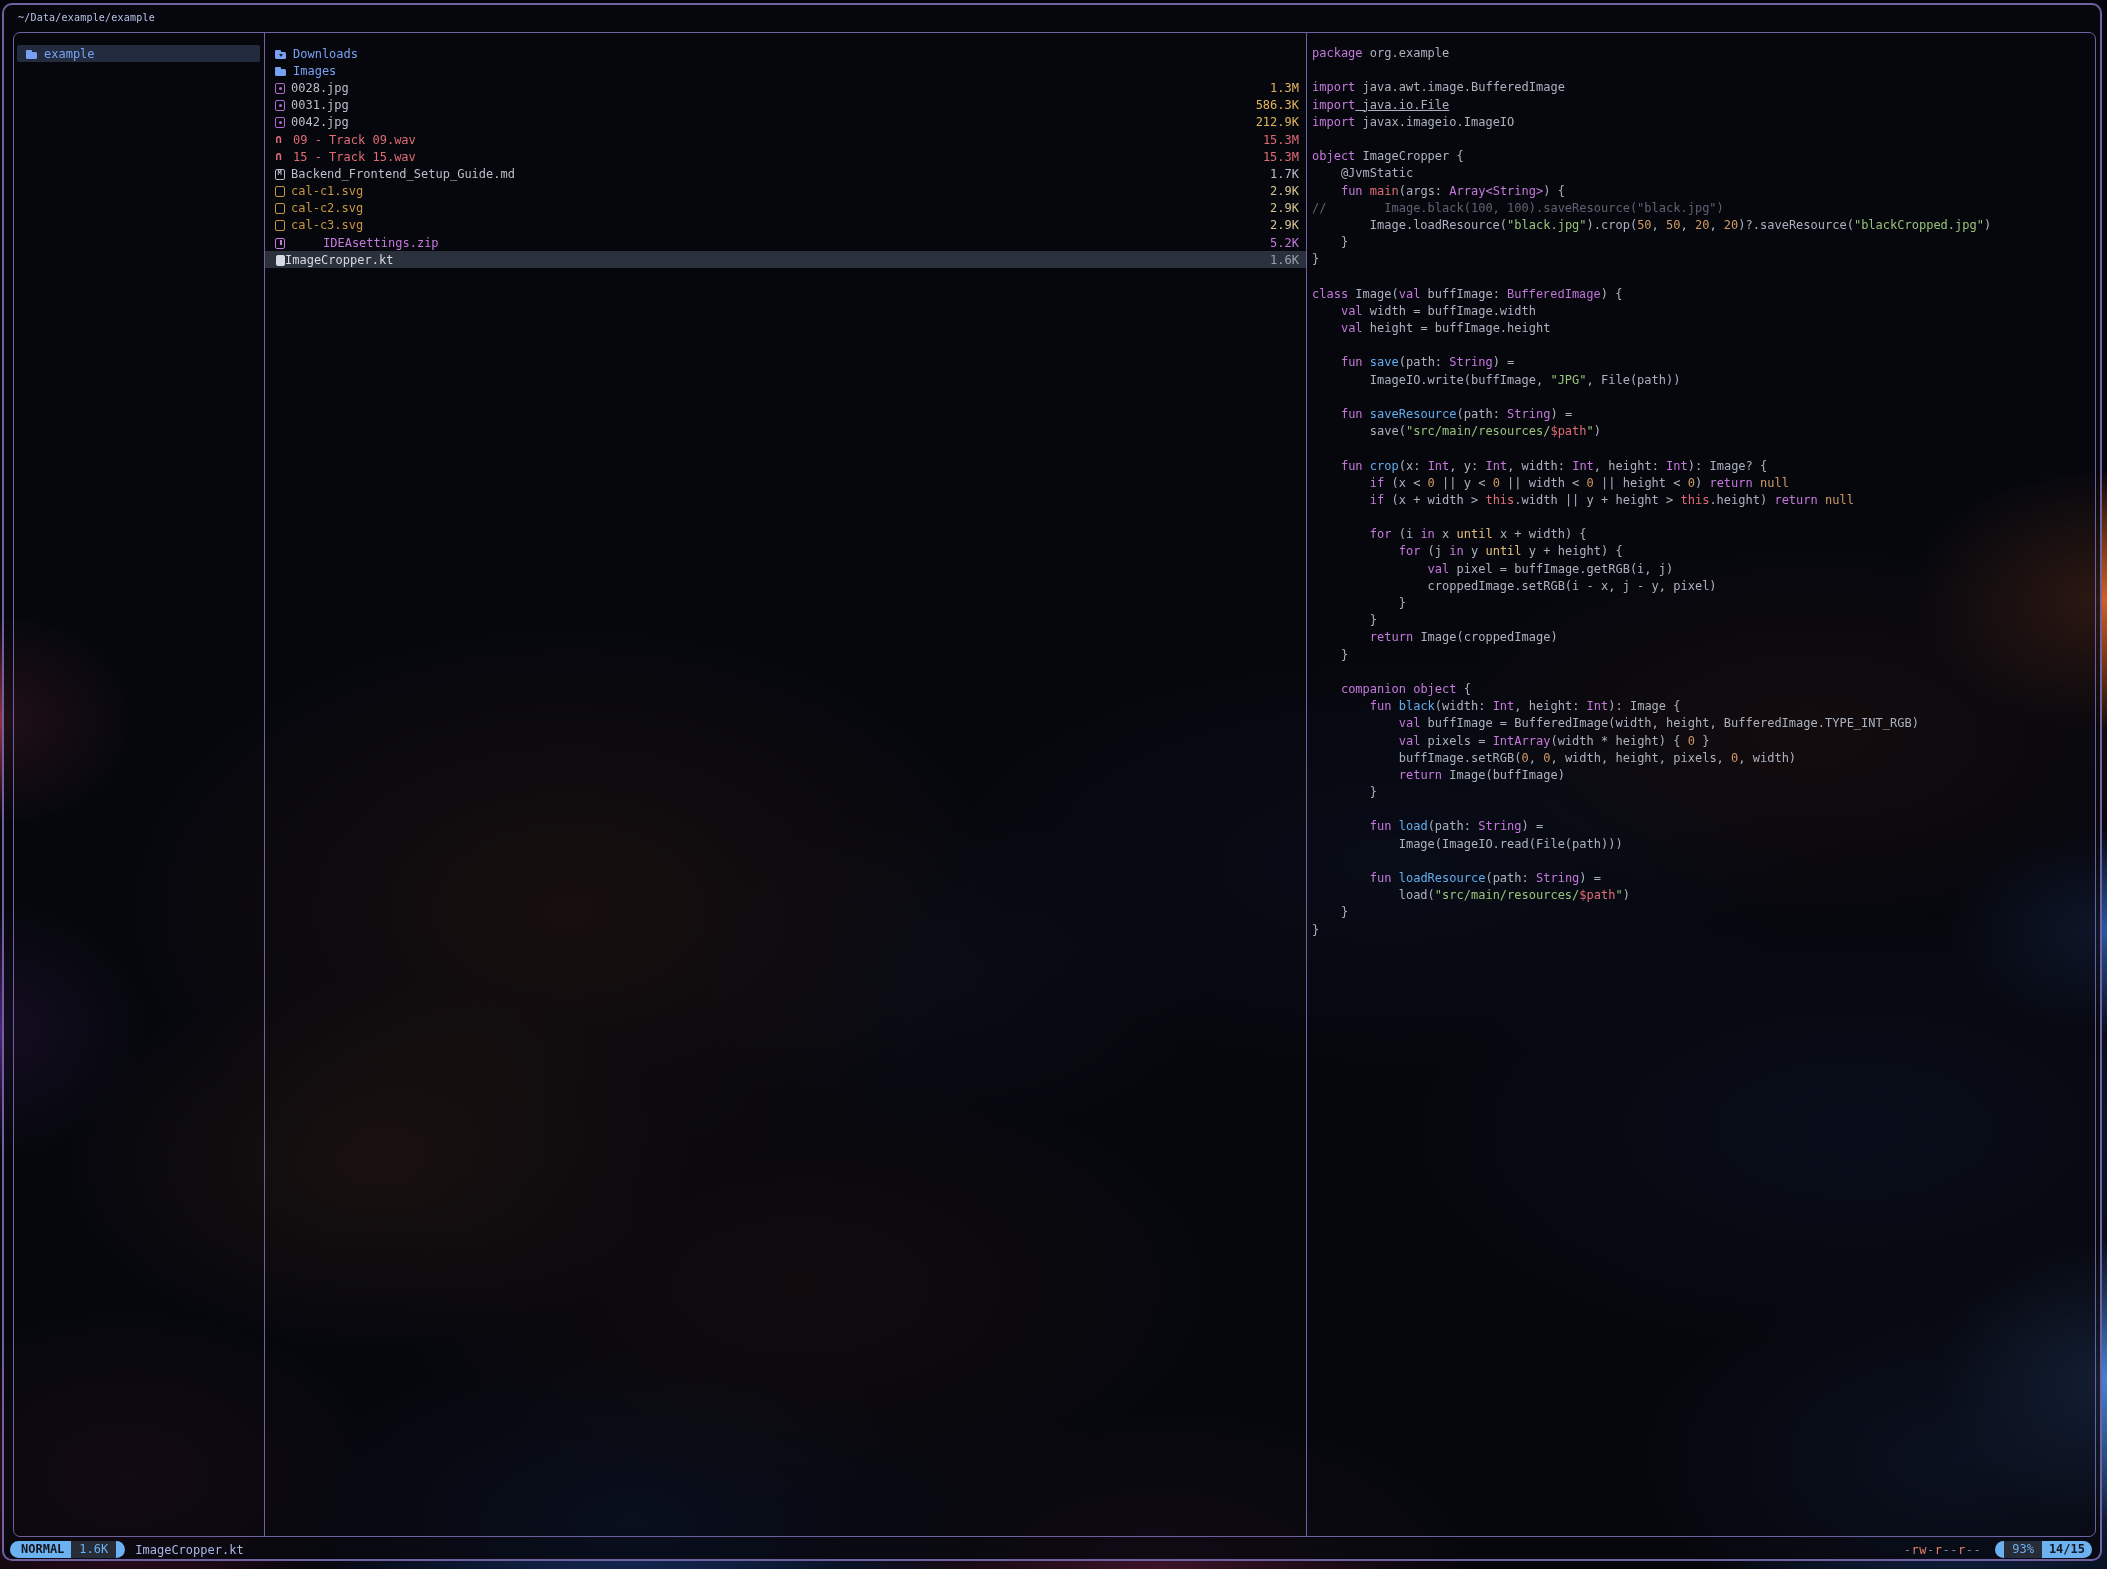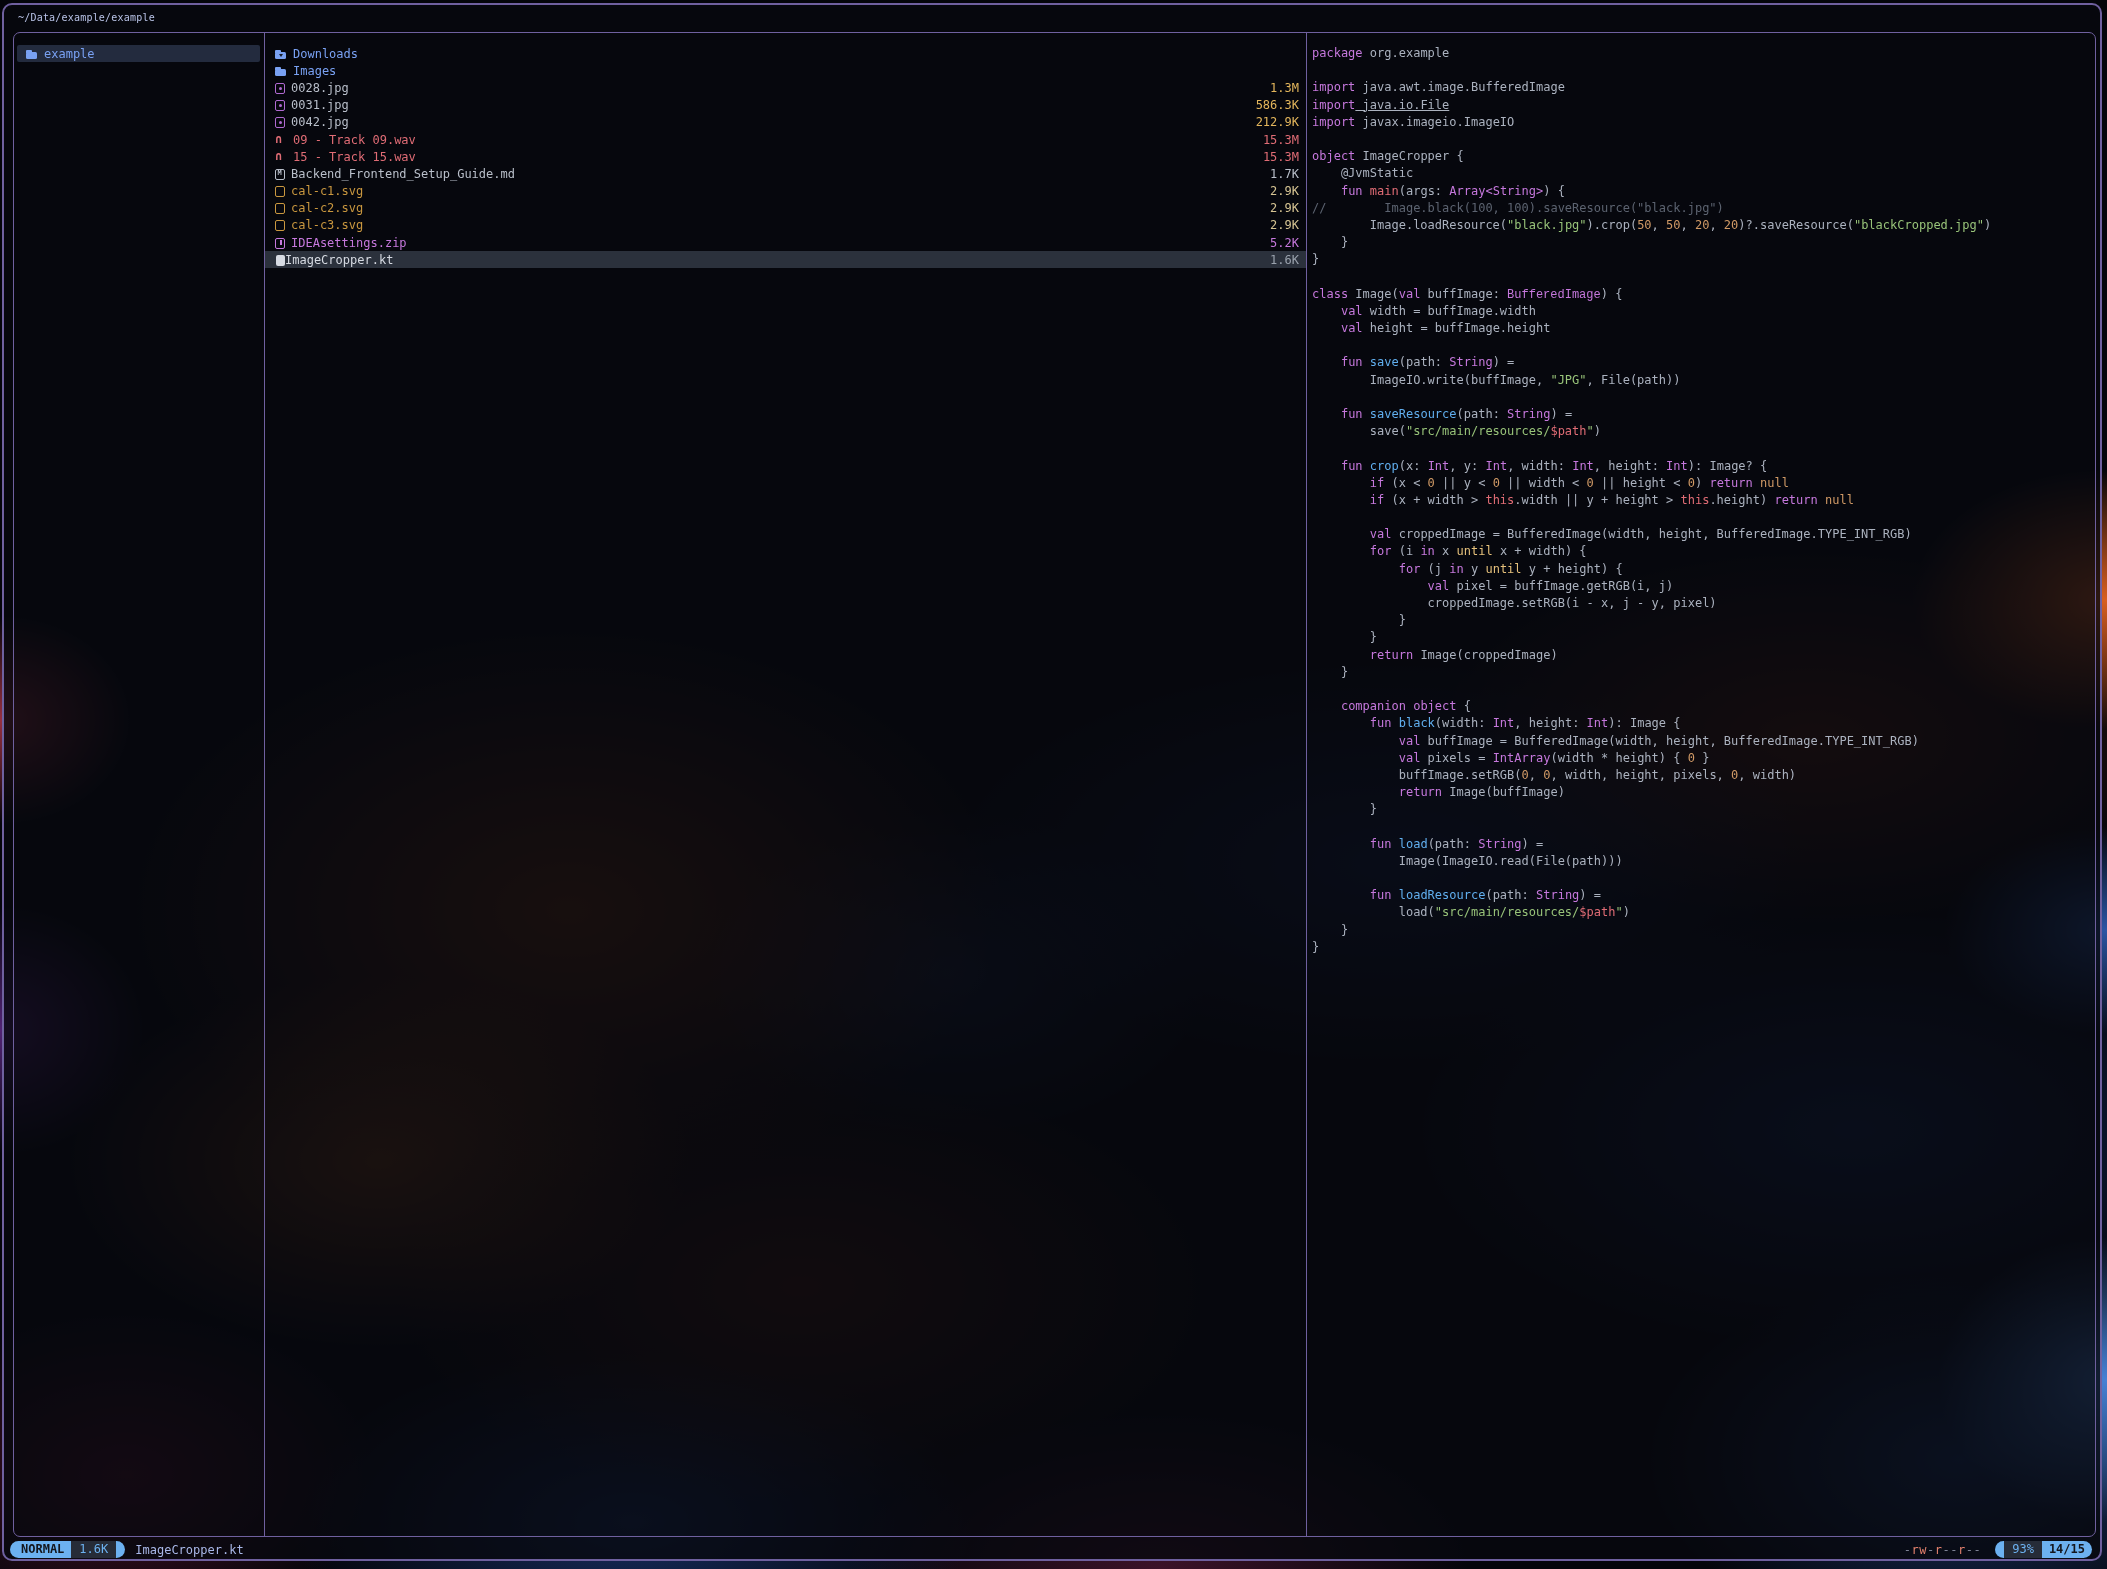--- a/index.html
+++ b/index.html
@@ -182,21 +182,21 @@
             <span class="fname" style="color: rgb(201, 151, 63);">cal-c2.svg</span>
             <span class="fsize" style="color: rgb(214, 196, 147);">2.9K</span>
           </div>
           <div class="frow">
             <span class="ficon vector-icon" style="color: rgb(201, 151, 63);"></span>
             <span class="fname" style="color: rgb(201, 151, 63);">cal-c3.svg</span>
             <span class="fsize" style="color: rgb(214, 196, 147);">2.9K</span>
           </div>
           <div class="frow">
             <span class="ficon archive-icon" style="color: rgb(198, 120, 221);"></span>
-            <span class="fname" style="color: rgb(198, 120, 221);">IDEAsettings.zip</span>
+            <span class="fname" style="color: rgb(198, 120, 221); margin-left: 32px;">IDEAsettings.zip</span>
             <span class="fsize" style="color: rgb(198, 120, 221);">5.2K</span>
           </div>
           <div class="frow sel">
             <span class="ficon code-file-icon" style="color: rgb(214, 218, 226);"></span>
             <span class="fname" style="color: rgb(214, 218, 226);">ImageCropper.kt</span>
             <span class="fsize" style="color: rgb(154, 162, 173);">1.6K</span>
           </div>
         </div>
 
       <div class="code" id="code-lines">
@@ -221,21 +221,20 @@
           <div class="cline"><span style="color: rgb(171, 178, 191);">    </span><span style="color: rgb(198, 120, 221);">fun</span><span style="color: rgb(171, 178, 191);"> </span><span style="color: rgb(97, 175, 239);">save</span><span style="color: rgb(171, 178, 191);">(path: </span><span style="color: rgb(198, 120, 221);">String</span><span style="color: rgb(171, 178, 191);">) =</span></div>
           <div class="cline"><span style="color: rgb(171, 178, 191);">        ImageIO.write(buffImage, </span><span style="color: rgb(152, 195, 121);">"JPG"</span><span style="color: rgb(171, 178, 191);">, File(path))</span></div>
           <div class="cline">&nbsp;</div>
           <div class="cline"><span style="color: rgb(171, 178, 191);">    </span><span style="color: rgb(198, 120, 221);">fun</span><span style="color: rgb(171, 178, 191);"> </span><span style="color: rgb(97, 175, 239);">saveResource</span><span style="color: rgb(171, 178, 191);">(path: </span><span style="color: rgb(198, 120, 221);">String</span><span style="color: rgb(171, 178, 191);">) =</span></div>
           <div class="cline"><span style="color: rgb(171, 178, 191);">        save(</span><span style="color: rgb(152, 195, 121);">"src/main/resources/</span><span style="color: rgb(224, 108, 117);">$path</span><span style="color: rgb(152, 195, 121);">"</span><span style="color: rgb(171, 178, 191);">)</span></div>
           <div class="cline">&nbsp;</div>
           <div class="cline"><span style="color: rgb(171, 178, 191);">    </span><span style="color: rgb(198, 120, 221);">fun</span><span style="color: rgb(171, 178, 191);"> </span><span style="color: rgb(97, 175, 239);">crop</span><span style="color: rgb(171, 178, 191);">(x: </span><span style="color: rgb(198, 120, 221);">Int</span><span style="color: rgb(171, 178, 191);">, y: </span><span style="color: rgb(198, 120, 221);">Int</span><span style="color: rgb(171, 178, 191);">, width: </span><span style="color: rgb(198, 120, 221);">Int</span><span style="color: rgb(171, 178, 191);">, height: </span><span style="color: rgb(198, 120, 221);">Int</span><span style="color: rgb(171, 178, 191);">): Image? {</span></div>
           <div class="cline"><span style="color: rgb(171, 178, 191);">        </span><span style="color: rgb(198, 120, 221);">if</span><span style="color: rgb(171, 178, 191);"> (x &lt; </span><span style="color: rgb(209, 154, 102);">0</span><span style="color: rgb(171, 178, 191);"> || y &lt; </span><span style="color: rgb(209, 154, 102);">0</span><span style="color: rgb(171, 178, 191);"> || width &lt; </span><span style="color: rgb(209, 154, 102);">0</span><span style="color: rgb(171, 178, 191);"> || height &lt; </span><span style="color: rgb(209, 154, 102);">0</span><span style="color: rgb(171, 178, 191);">) </span><span style="color: rgb(198, 120, 221);">return</span><span style="color: rgb(171, 178, 191);"> </span><span style="color: rgb(209, 154, 102);">null</span></div>
           <div class="cline"><span style="color: rgb(171, 178, 191);">        </span><span style="color: rgb(198, 120, 221);">if</span><span style="color: rgb(171, 178, 191);"> (x + width &gt; </span><span style="color: rgb(224, 108, 117);">this</span><span style="color: rgb(171, 178, 191);">.width || y + height &gt; </span><span style="color: rgb(224, 108, 117);">this</span><span style="color: rgb(171, 178, 191);">.height) </span><span style="color: rgb(198, 120, 221);">return</span><span style="color: rgb(171, 178, 191);"> </span><span style="color: rgb(209, 154, 102);">null</span></div>
           <div class="cline">&nbsp;</div>
-          <div class="cline"><span style="color: rgb(171, 178, 191);">        </span><span style="color: rgb(198, 120, 221);">val</span><span style="color: rgb(171, 178, 191);"> croppedImage = BufferedImage(width, height, BufferedImage.TYPE_INT_RGB)</span></div>
           <div class="cline"><span style="color: rgb(171, 178, 191);">        </span><span style="color: rgb(198, 120, 221);">for</span><span style="color: rgb(171, 178, 191);"> (i </span><span style="color: rgb(198, 120, 221);">in</span><span style="color: rgb(171, 178, 191);"> x </span><span style="color: rgb(229, 192, 123);">until</span><span style="color: rgb(171, 178, 191);"> x + width) {</span></div>
           <div class="cline"><span style="color: rgb(171, 178, 191);">            </span><span style="color: rgb(198, 120, 221);">for</span><span style="color: rgb(171, 178, 191);"> (j </span><span style="color: rgb(198, 120, 221);">in</span><span style="color: rgb(171, 178, 191);"> y </span><span style="color: rgb(229, 192, 123);">until</span><span style="color: rgb(171, 178, 191);"> y + height) {</span></div>
           <div class="cline"><span style="color: rgb(171, 178, 191);">                </span><span style="color: rgb(198, 120, 221);">val</span><span style="color: rgb(171, 178, 191);"> pixel = buffImage.getRGB(i, j)</span></div>
           <div class="cline"><span style="color: rgb(171, 178, 191);">                croppedImage.setRGB(i - x, j - y, pixel)</span></div>
           <div class="cline"><span style="color: rgb(171, 178, 191);">            }</span></div>
           <div class="cline"><span style="color: rgb(171, 178, 191);">        }</span></div>
           <div class="cline"><span style="color: rgb(171, 178, 191);">        </span><span style="color: rgb(198, 120, 221);">return</span><span style="color: rgb(171, 178, 191);"> Image(croppedImage)</span></div>
           <div class="cline"><span style="color: rgb(171, 178, 191);">    }</span></div>
           <div class="cline">&nbsp;</div>
           <div class="cline"><span style="color: rgb(171, 178, 191);">    </span><span style="color: rgb(198, 120, 221);">companion object</span><span style="color: rgb(171, 178, 191);"> {</span></div>

